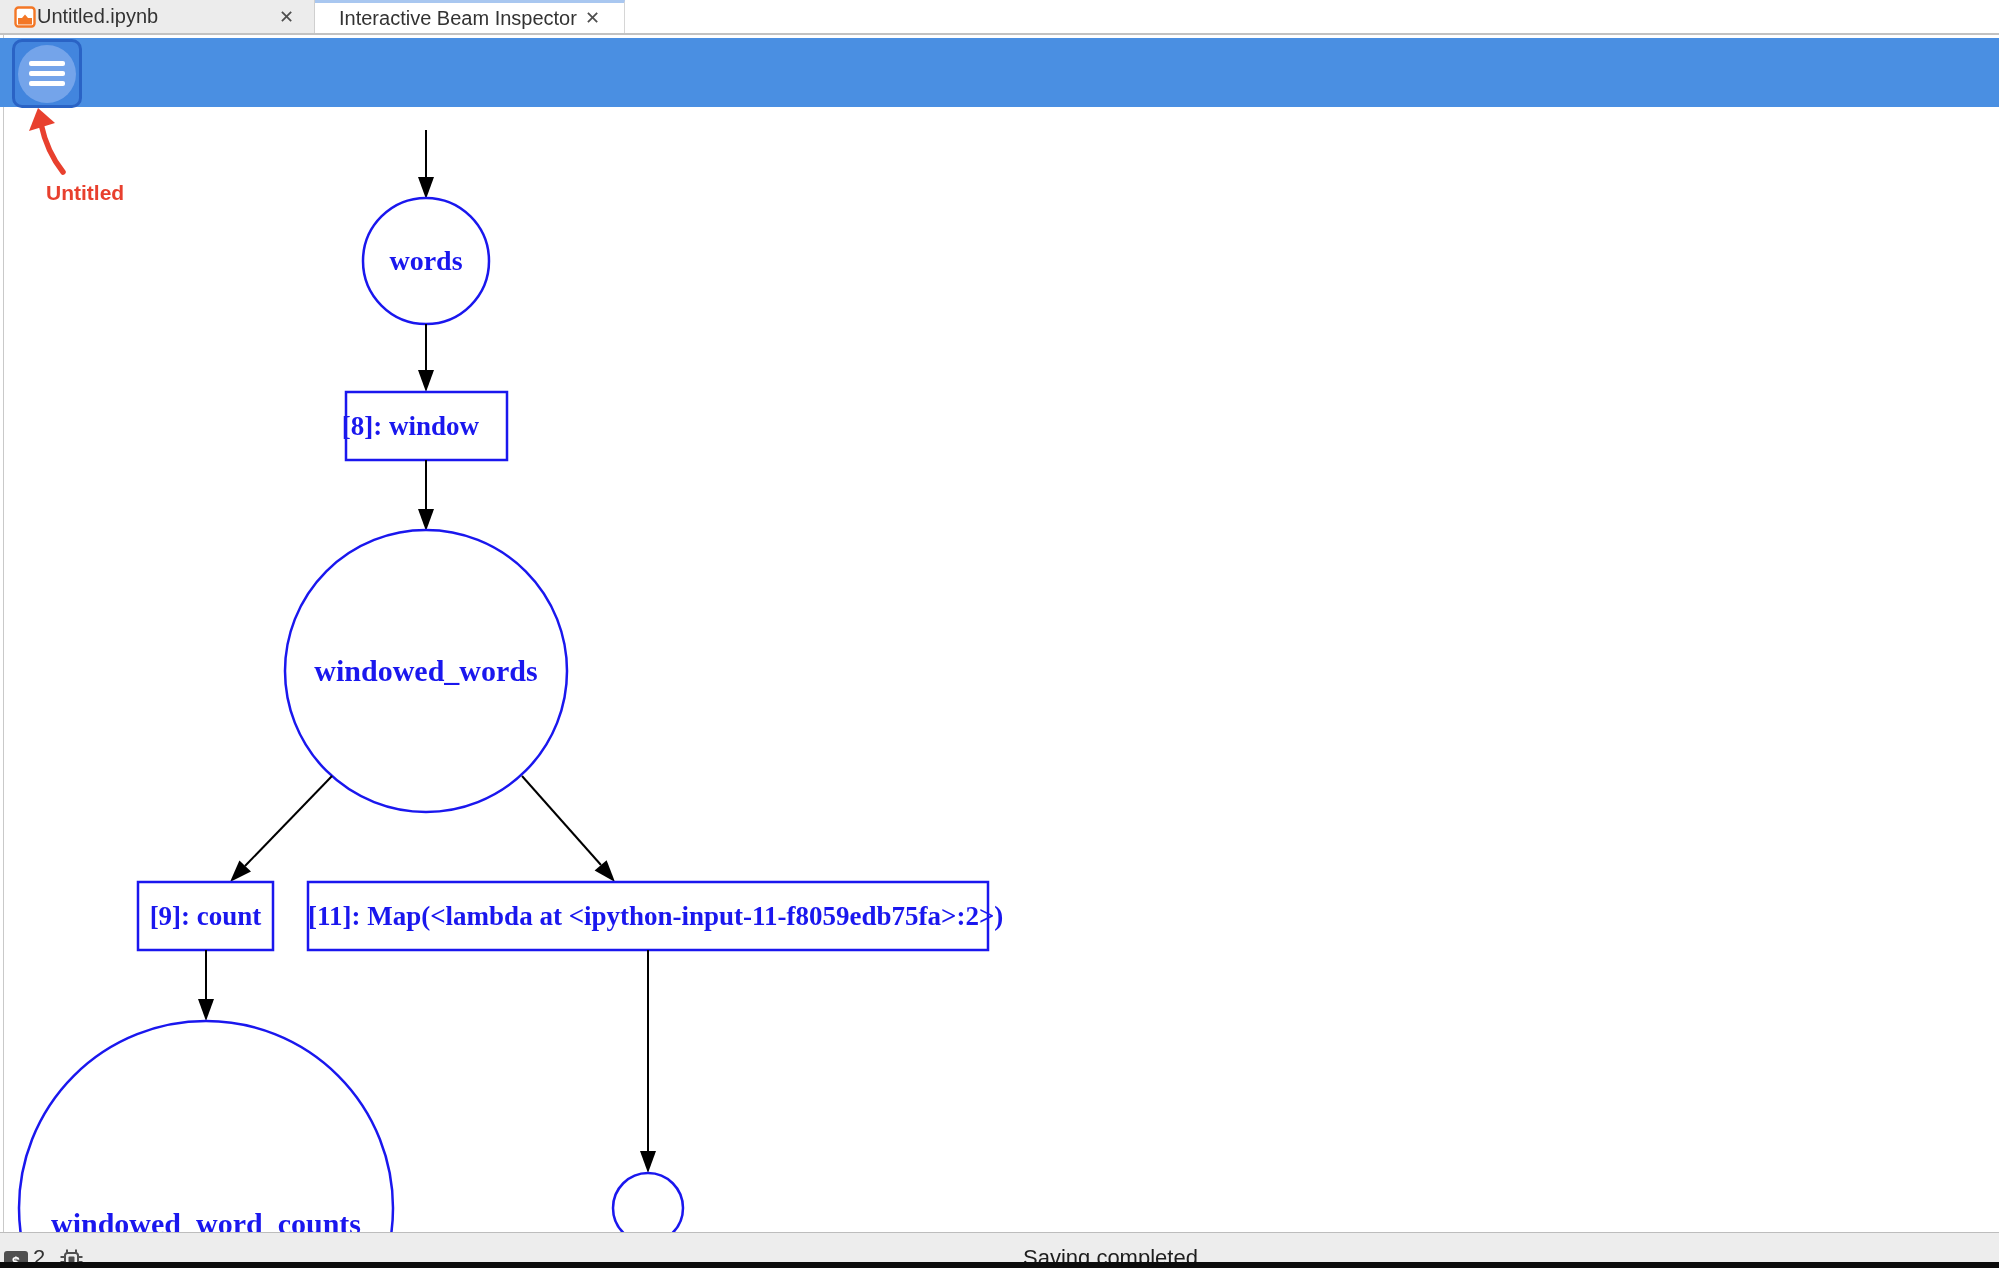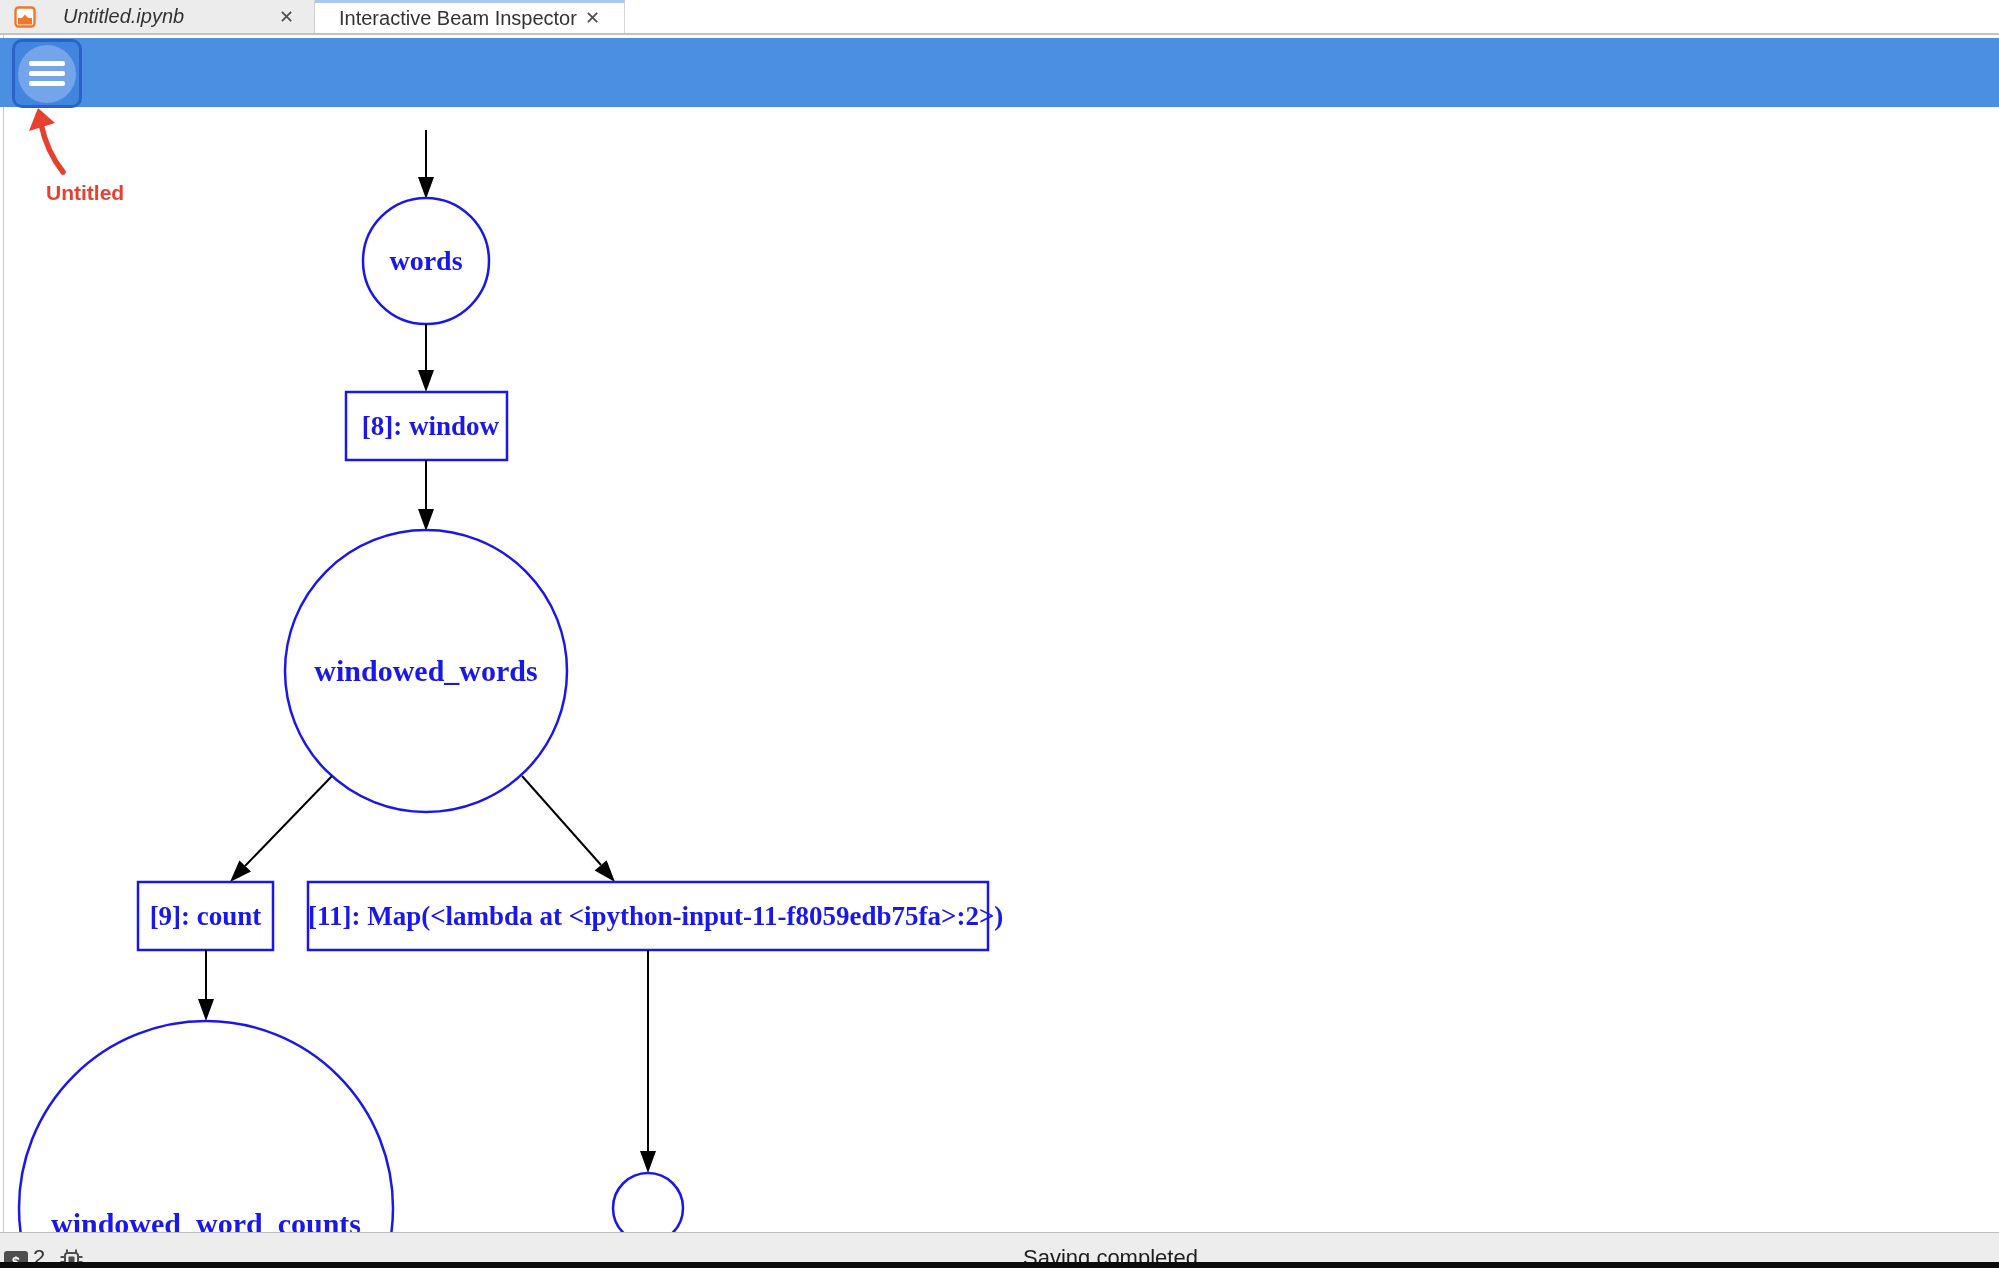--- a/index.html
+++ b/index.html
@@ -9,21 +9,21 @@
 
   
   #tabbar { left:0; top:0; width:1999px; height:35px; background:#ffffff;
             border-bottom:2px solid #c2c2c2; z-index:40; }
   .tab { position:absolute; top:0; height:33px; display:flex; align-items:center; }
   #tab-untitled { left:0; width:315px; background:#ececec; border-right:1px solid #cfcfcf; padding-left:14px; }
   #tab-inspector { left:315px; width:310px; background:#ffffff; border-right:1px solid #d6d6d6;
                    border-top:3px solid #a9c7f0; justify-content:center; }
   .tab-label { font-size:20px; color:#333; white-space:nowrap; }
   .tab-close { font-size:18px; color:#4f4f4f; line-height:1; }
-  #tab-untitled .tab-label { margin-left:27px;font-style:italic; }
+  #tab-untitled .tab-label { margin-left:1px; }
   #tab-untitled .tab-close { position:absolute; right:20px; }
   #tab-inspector .tab-close { margin-left:8px; }
 
   
   #header { left:0; top:38px; width:1999px; height:69px; background:#4a8fe2; z-index:41; }
   #header-title { position:absolute; left:98px; top:0; height:69px; display:flex; align-items:center;
                   color:#fff; font-size:29px; font-weight:bold; letter-spacing:.3px; }
   #menu-btn { position:absolute; left:12px; top:1px; width:70px; height:69px;
               background:#4285de; border:3px solid #2a63c5; border-radius:10px;
               display:flex; align-items:center; justify-content:center; cursor:pointer; }
@@ -136,21 +136,21 @@
 
   <circle cx="648" cy="1208" r="35" fill="#fff" stroke="#1a17ee" stroke-width="2.5"></circle>
 
   <g>
     <path d="M 63 172 Q 47 152 41 124" fill="none" stroke="#e8402e" stroke-width="5.5" stroke-linecap="round"></path>
     <polygon points="38,108 29,131 55,123" fill="#e8402e"></polygon>
   </g>
 </svg>
 
 <div class="node-label" style="left:326px; top:245px; width:200px; font-size:28px;">words</div>
-<div class="node-label" style="left:350px; top:392px; width:161px; height:68px; line-height:68px; font-size:27px;">[8]: window</div>
+<div class="node-label" style="left:330px; top:392px; width:161px; height:68px; line-height:68px; font-size:27px;">[8]: window</div>
 <div class="node-label" style="left:276px; top:654px; width:300px; font-size:30px;">windowed_words</div>
 <div class="node-label" style="left:138px; top:882px; width:135px; height:68px; line-height:68px; font-size:27px;border-radius:14px;">[9]: count</div>
 <div class="node-label" style="left:308px; top:882px; width:600px; height:68px; line-height:68px; font-size:27px;">[11]: Map(&lt;lambda at &lt;ipython-input-11-f8059edb75fa&gt;:2&gt;)</div>
 <div class="node-label" style="left:6px; top:1191px; width:400px; font-size:30px;margin-top:16px;">windowed_word_counts</div>
 
 <div id="annotation-label" class="abs">Untitled</div>
 
 <div id="statusbar" class="abs">
   <div id="terminal-badge">
     <span>$</span>

